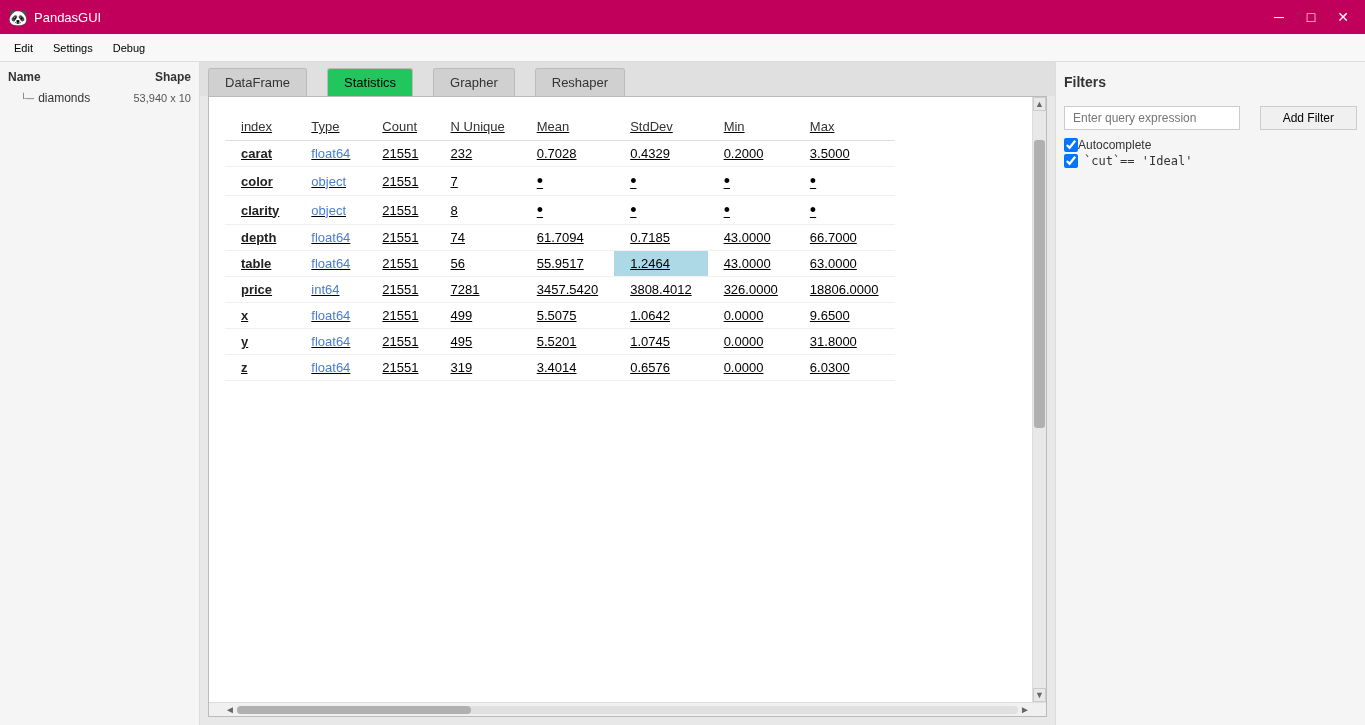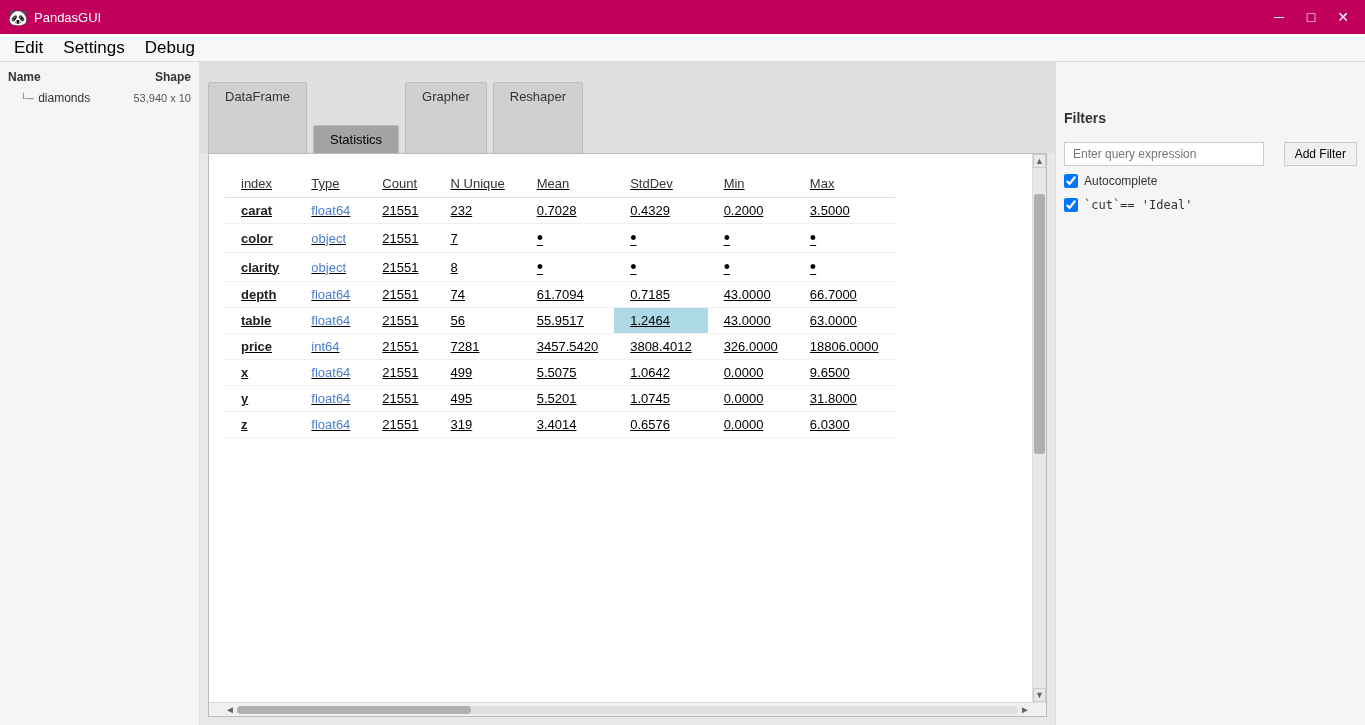--- a/index.html
+++ b/index.html
@@ -61,21 +61,21 @@
       height: 28px;
       display: flex;
       align-items: center;
       padding: 0 4px;
       flex-shrink: 0;
     }
     .menu-item {
       padding: 4px 10px;
       cursor: pointer;
       border-radius: 3px;
-      font-size: 17px;
+      font-size: 11px;
     }
 
     
     #main {
       display: flex;
       flex: 1;
       overflow: hidden;
     }
 
     
@@ -113,41 +113,40 @@
       display: flex;
       flex-direction: column;
       background: #e8e8e8;
       overflow: hidden;
     }
 
     
     #tabs {
       display: flex;
       background: #e0e0e0;
-      padding: 20px 8px 0 8px;
-      gap: 6px;
+      padding: 6px 8px 0 8px;
+      gap: 20px;
       flex-shrink: 0;
     }
     .tab {
       padding: 6px 16px;
       background: #d0d0d0;
       border: 1px solid #bbb;
       border-bottom: none;
       cursor: pointer;
       font-size: 13px;
       border-radius: 3px 3px 0 0;
       color: #333;
     }
     .tab.active {
-      background: #a3a3a3;
+      background: #22c55e;
       border-bottom: 1px solid white;
       color: #000;
       font-weight: 500;
       margin-bottom: -1px;
-      margin-top: 43px;
     }
 
     
     #tab-content {
       flex: 1;
       background: white;
       margin: 0 8px 8px 8px;
       border: 1px solid #bbb;
       overflow: hidden;
       display: flex;
@@ -225,57 +224,55 @@
       display: flex;
       flex-direction: column;
       padding: 8px;
     }
     .filters-title {
       font-size: 14px;
       font-weight: bold;
       color: #333;
       margin-bottom: 12px;
       padding: 4px 0;
-      margin-top: 36px;
     }
     .filter-input-row {
       display: flex;
       gap: 20px;
       margin-bottom: 8px;
     }
     .filter-input {
       flex: 1;
       padding: 4px 8px;
       border: 1px solid #ccc;
       background: white;
       font-size: 12px;
       color: #999;
       outline: none;
     }
     .add-filter-btn {
-      padding: 4px 10px;
+      padding: 4px 22px;
       background: #f0f0f0;
       border: 1px solid #ccc;
       cursor: pointer;
       font-size: 12px;
       white-space: nowrap;
     }
     .what-query-link {
       color: #c0005a;
       font-size: 12px;
       cursor: pointer;
       text-decoration: underline;
       display: block;
       margin-bottom: 10px;
       padding-left: 2px;
     }
     .autocomplete-row {
       display: flex;
-      gap: 6px;
-      margin-bottom: 8px;
+      margin-bottom: 0;
     }
     .checkbox {
       width: 14px;
       height: 14px;
       cursor: pointer;
     }
     .autocomplete-label {
       font-size: 12px;
       color: #333;
     }

